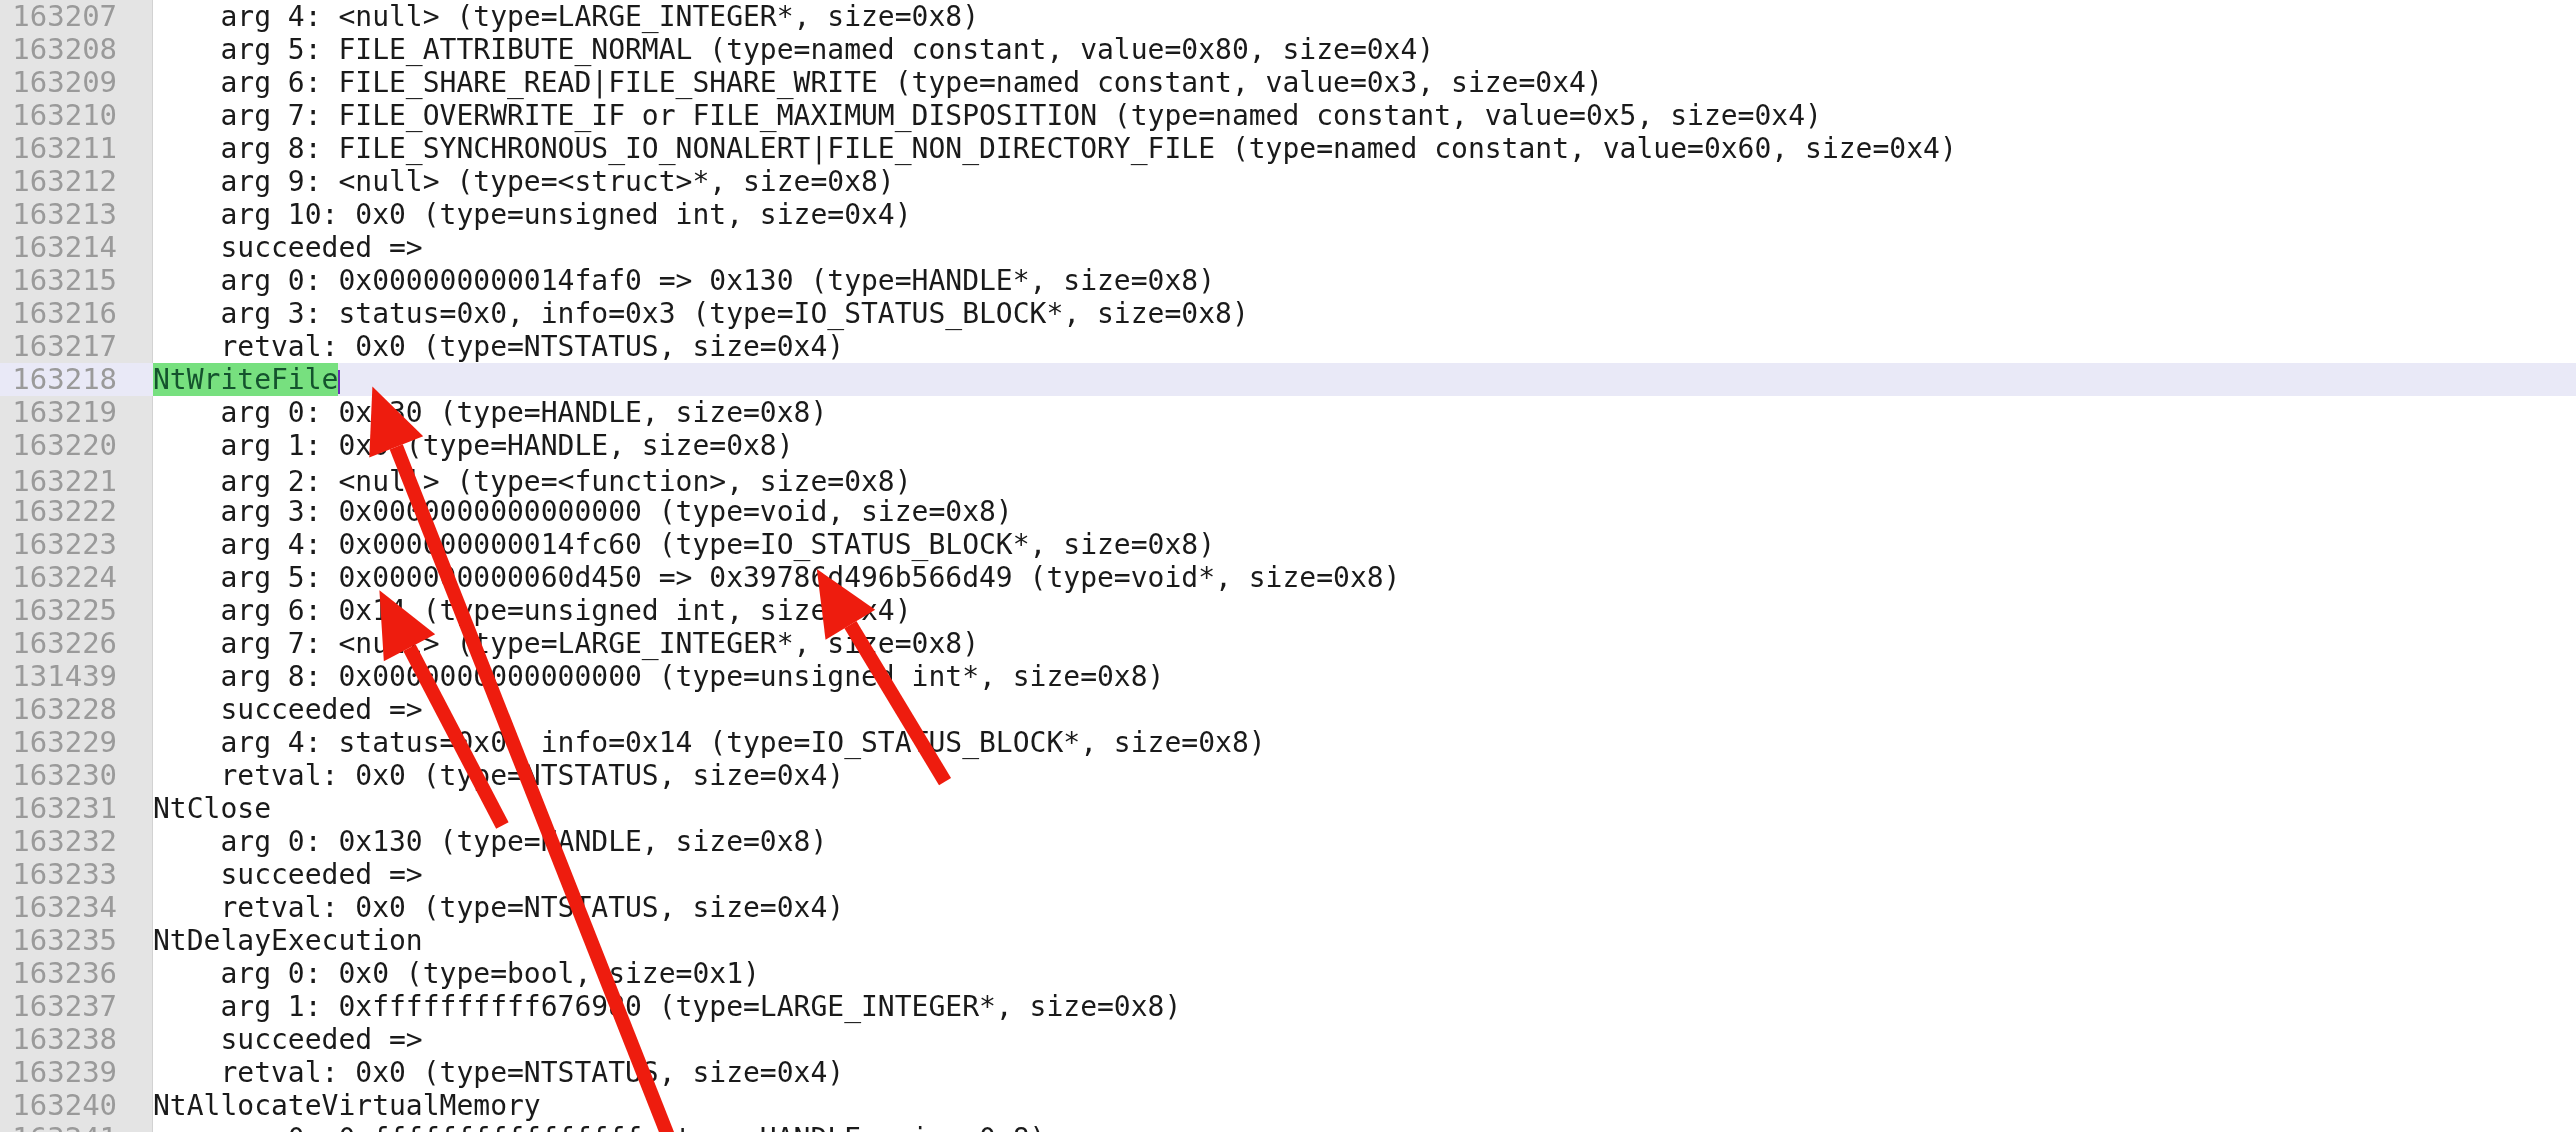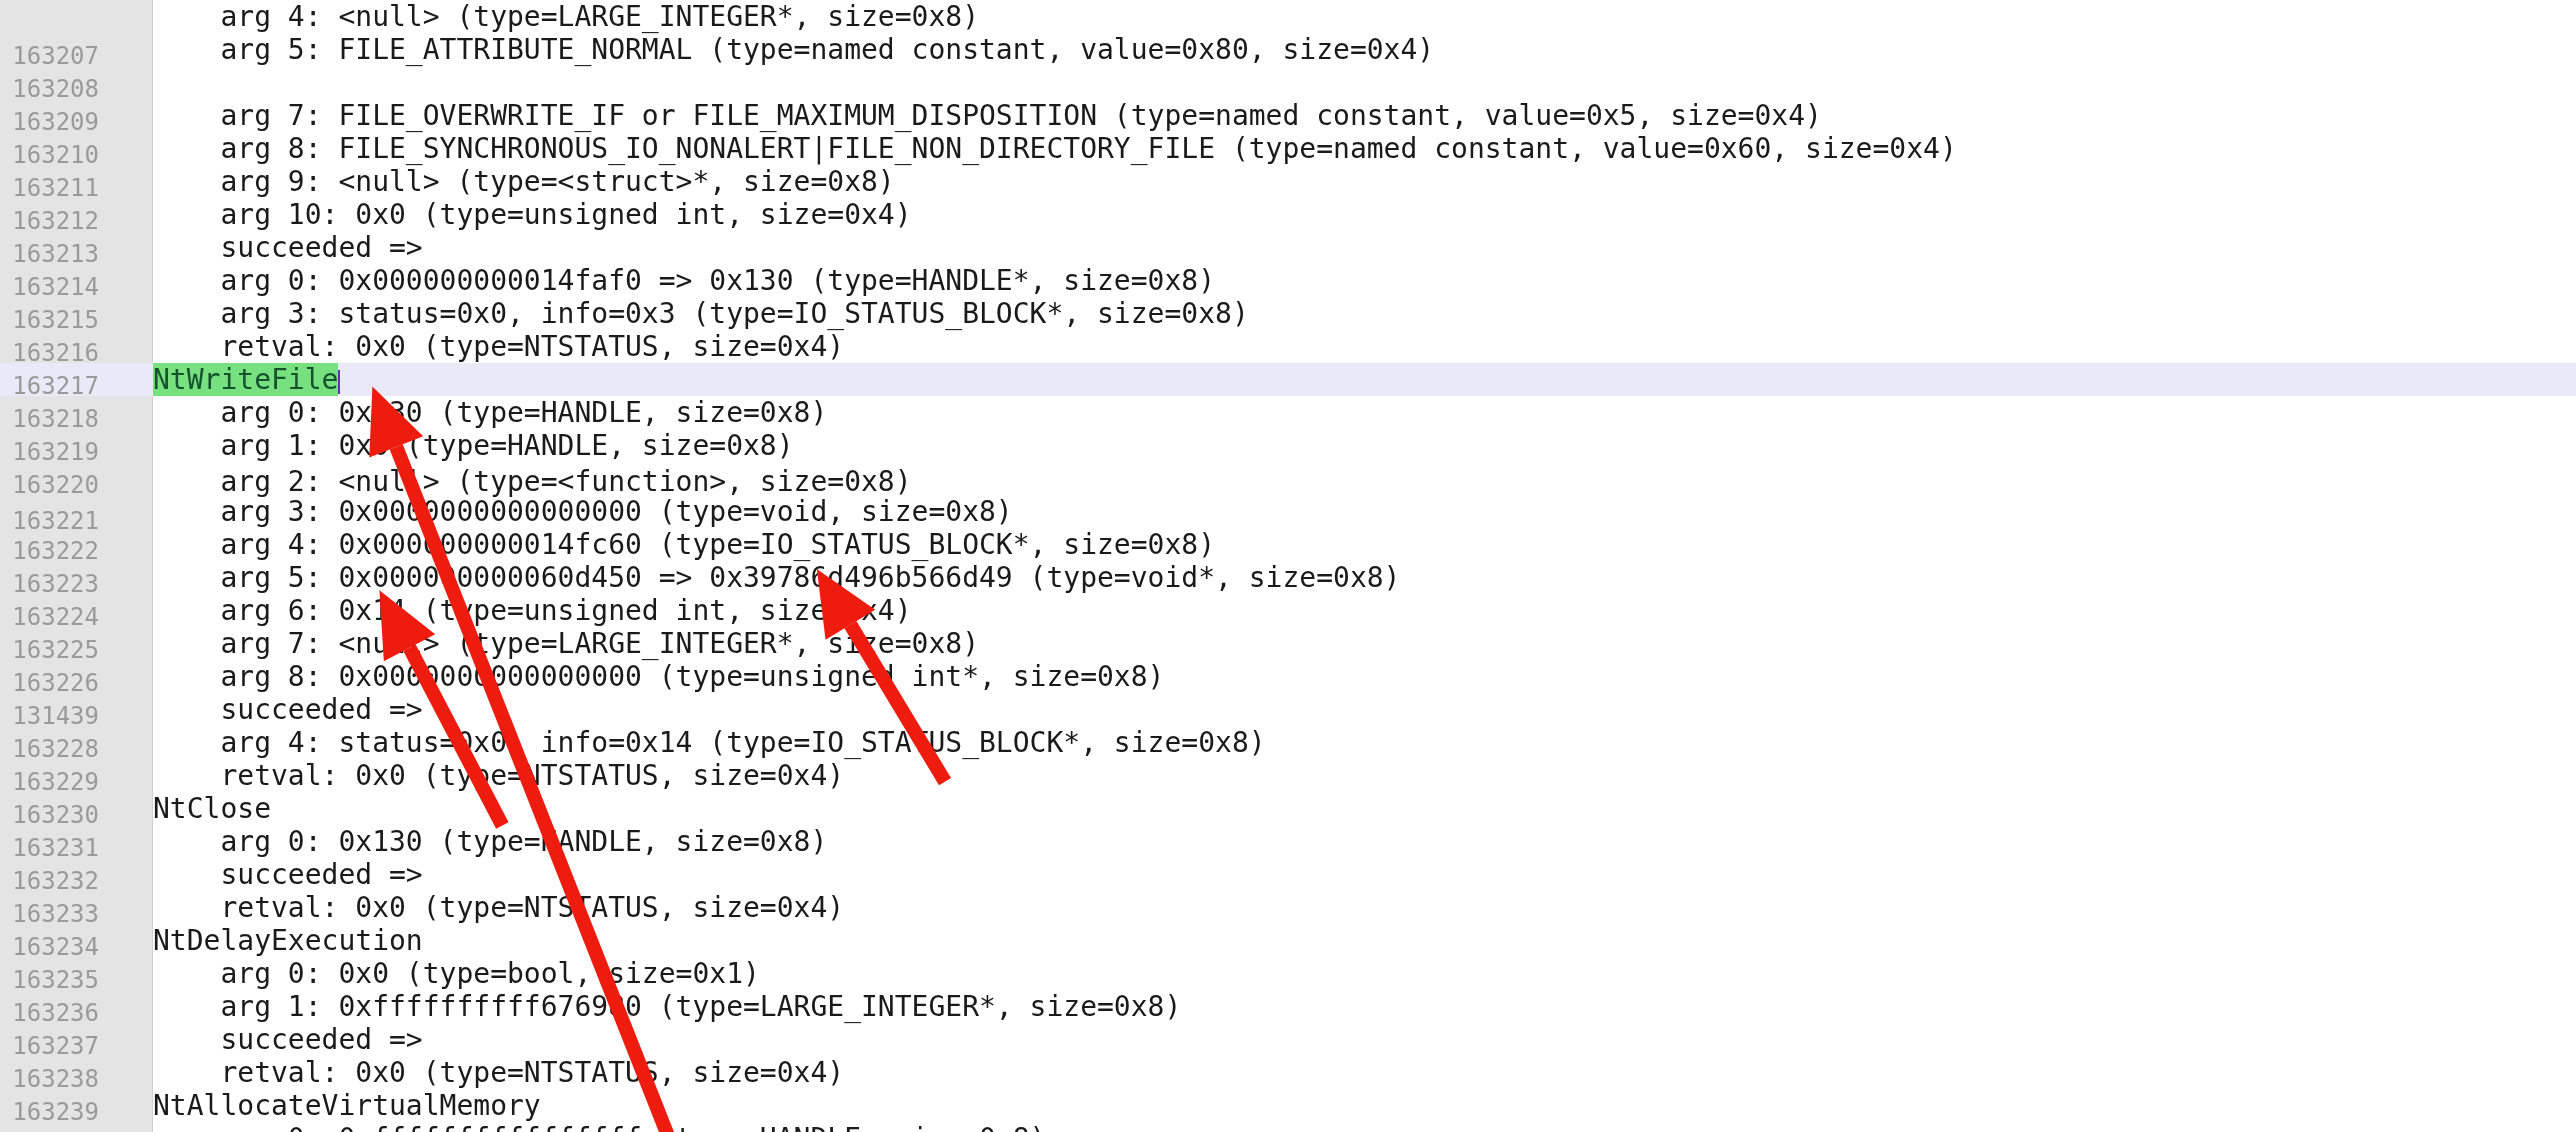--- a/index.html
+++ b/index.html
@@ -60,25 +60,24 @@
   .line-no {
     position: absolute;
     left: 0;
     top: 0;
     width: 141px;
     height: 33px;
     text-align: left;
     padding-left: 12.3px;
     box-sizing: border-box;
     color: #9a9a9a;
-    font-size: 24px;
+    font-size: 29px;
     line-height: 33px;
     background: transparent;
     z-index: 2;
-    margin-top: 40px;
   }
 
   .line-text {
     position: absolute;
     left: 153px;
     top: 0;
     height: 33px;
     line-height: 33px;
     color: #1a1a1a;
     font-size: 28px;
@@ -115,21 +114,21 @@
 </head>
 <body>
 
 <div id="log-viewer">
 
   <div id="gutter-bg"></div>
 
   <div id="code-rows">
       <div class="code-row" style="top: 0px;"><span class="line-no">163207</span><span class="line-text">    arg 4: &lt;null&gt; (type=LARGE_INTEGER*, size=0x8)</span></div>
       <div class="code-row" style="top: 0px;"><span class="line-no">163208</span><span class="line-text">    arg 5: FILE_ATTRIBUTE_NORMAL (type=named constant, value=0x80, size=0x4)</span></div>
-      <div class="code-row" style="top: 0px;"><span class="line-no">163209</span></div>
+      <div class="code-row" style="top: 0px;"><span class="line-no">163209</span><span class="line-text">    arg 6: FILE_SHARE_READ|FILE_SHARE_WRITE (type=named constant, value=0x3, size=0x4)</span></div>
       <div class="code-row" style="top: 0px;"><span class="line-no">163210</span><span class="line-text">    arg 7: FILE_OVERWRITE_IF or FILE_MAXIMUM_DISPOSITION (type=named constant, value=0x5, size=0x4)</span></div>
       <div class="code-row" style="top: 0px;"><span class="line-no">163211</span><span class="line-text">    arg 8: FILE_SYNCHRONOUS_IO_NONALERT|FILE_NON_DIRECTORY_FILE (type=named constant, value=0x60, size=0x4)</span></div>
       <div class="code-row" style="top: 0px;"><span class="line-no">163212</span><span class="line-text">    arg 9: &lt;null&gt; (type=&lt;struct&gt;*, size=0x8)</span></div>
       <div class="code-row" style="top: 0px;"><span class="line-no">163213</span><span class="line-text">    arg 10: 0x0 (type=unsigned int, size=0x4)</span></div>
       <div class="code-row" style="top: 0px;"><span class="line-no">163214</span><span class="line-text">    succeeded =&gt;</span></div>
       <div class="code-row" style="top: 0px;"><span class="line-no">163215</span><span class="line-text">    arg 0: 0x000000000014faf0 =&gt; 0x130 (type=HANDLE*, size=0x8)</span></div>
       <div class="code-row" style="top: 0px;"><span class="line-no">163216</span><span class="line-text">    arg 3: status=0x0, info=0x3 (type=IO_STATUS_BLOCK*, size=0x8)</span></div>
       <div class="code-row" style="top: 0px;"><span class="line-no">163217</span><span class="line-text">    retval: 0x0 (type=NTSTATUS, size=0x4)</span></div>
       <div class="code-row current" style="top: 0px;"><span class="line-no">163218</span><span class="line-text"><span class="sel-hl">NtWriteFile</span><span class="caret"></span></span></div>
       <div class="code-row" style="top: 0px;"><span class="line-no">163219</span><span class="line-text">    arg 0: 0x130 (type=HANDLE, size=0x8)</span></div>

